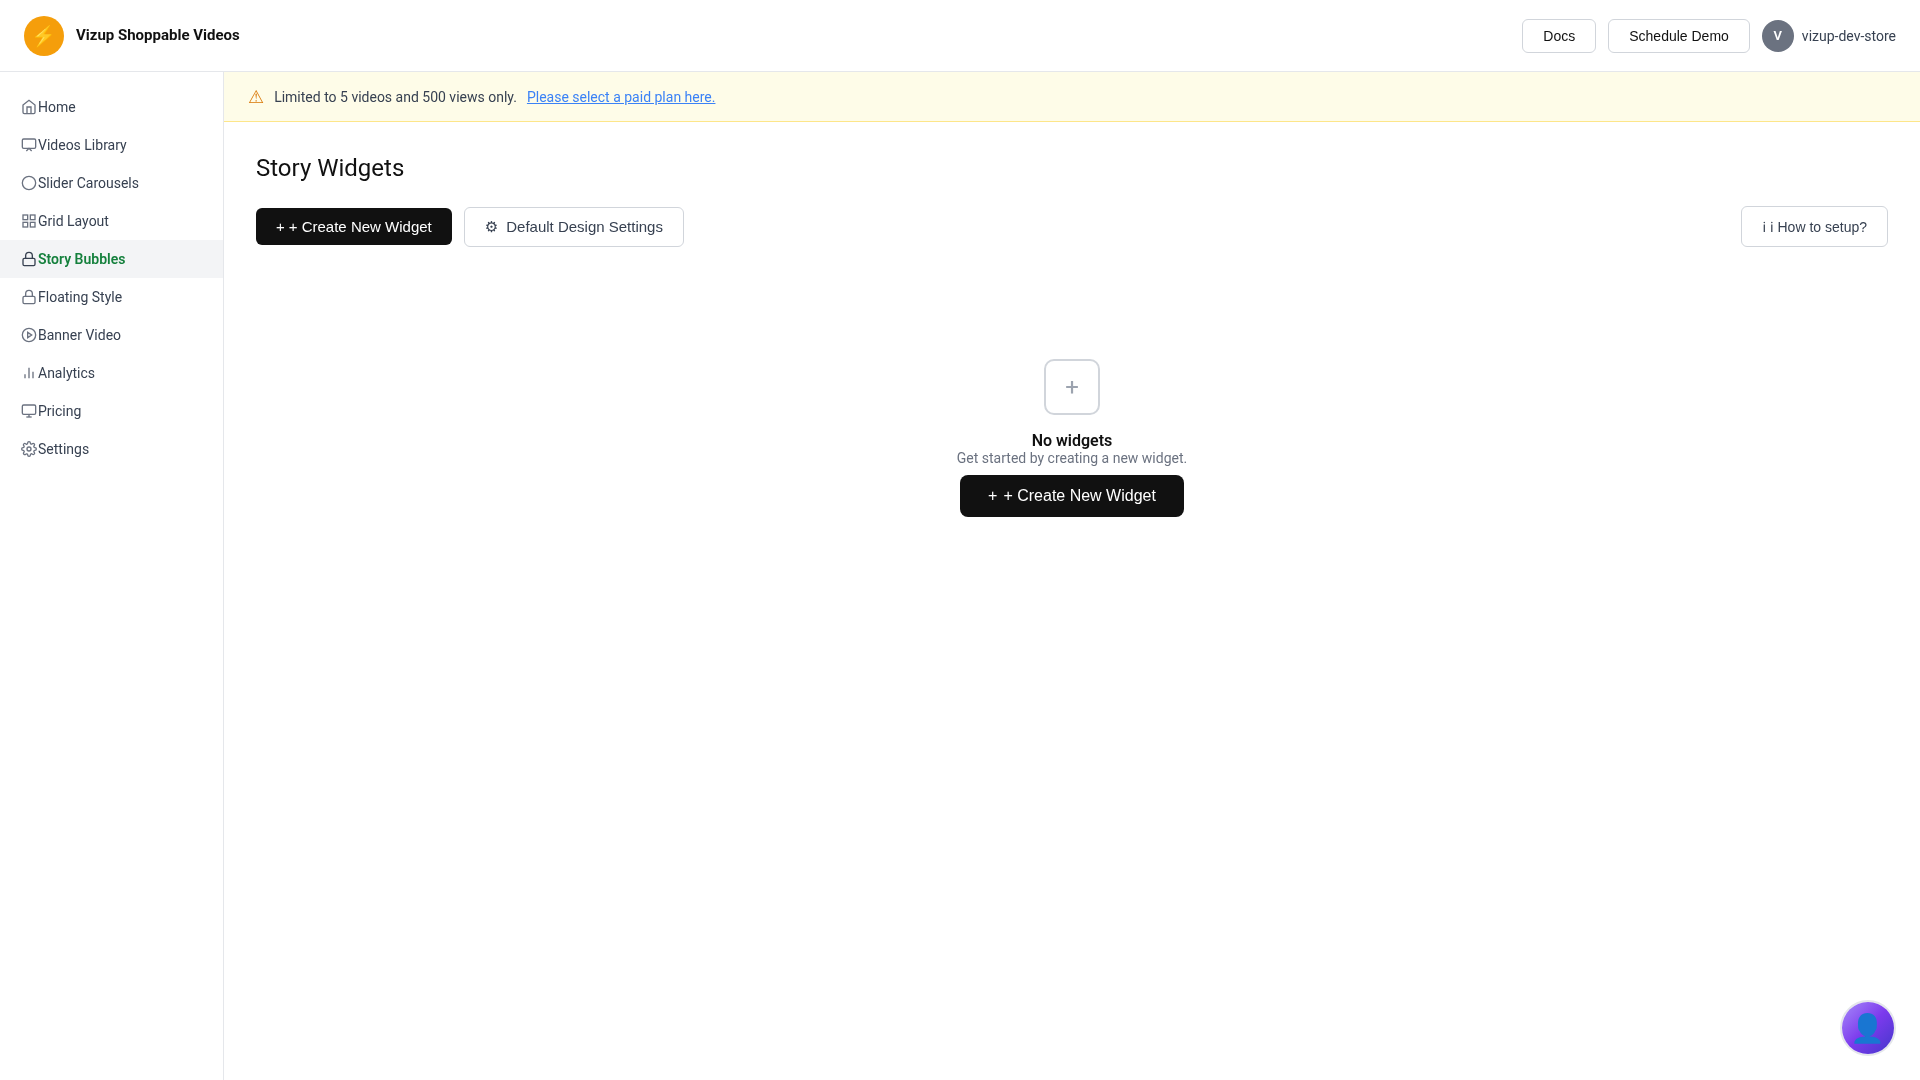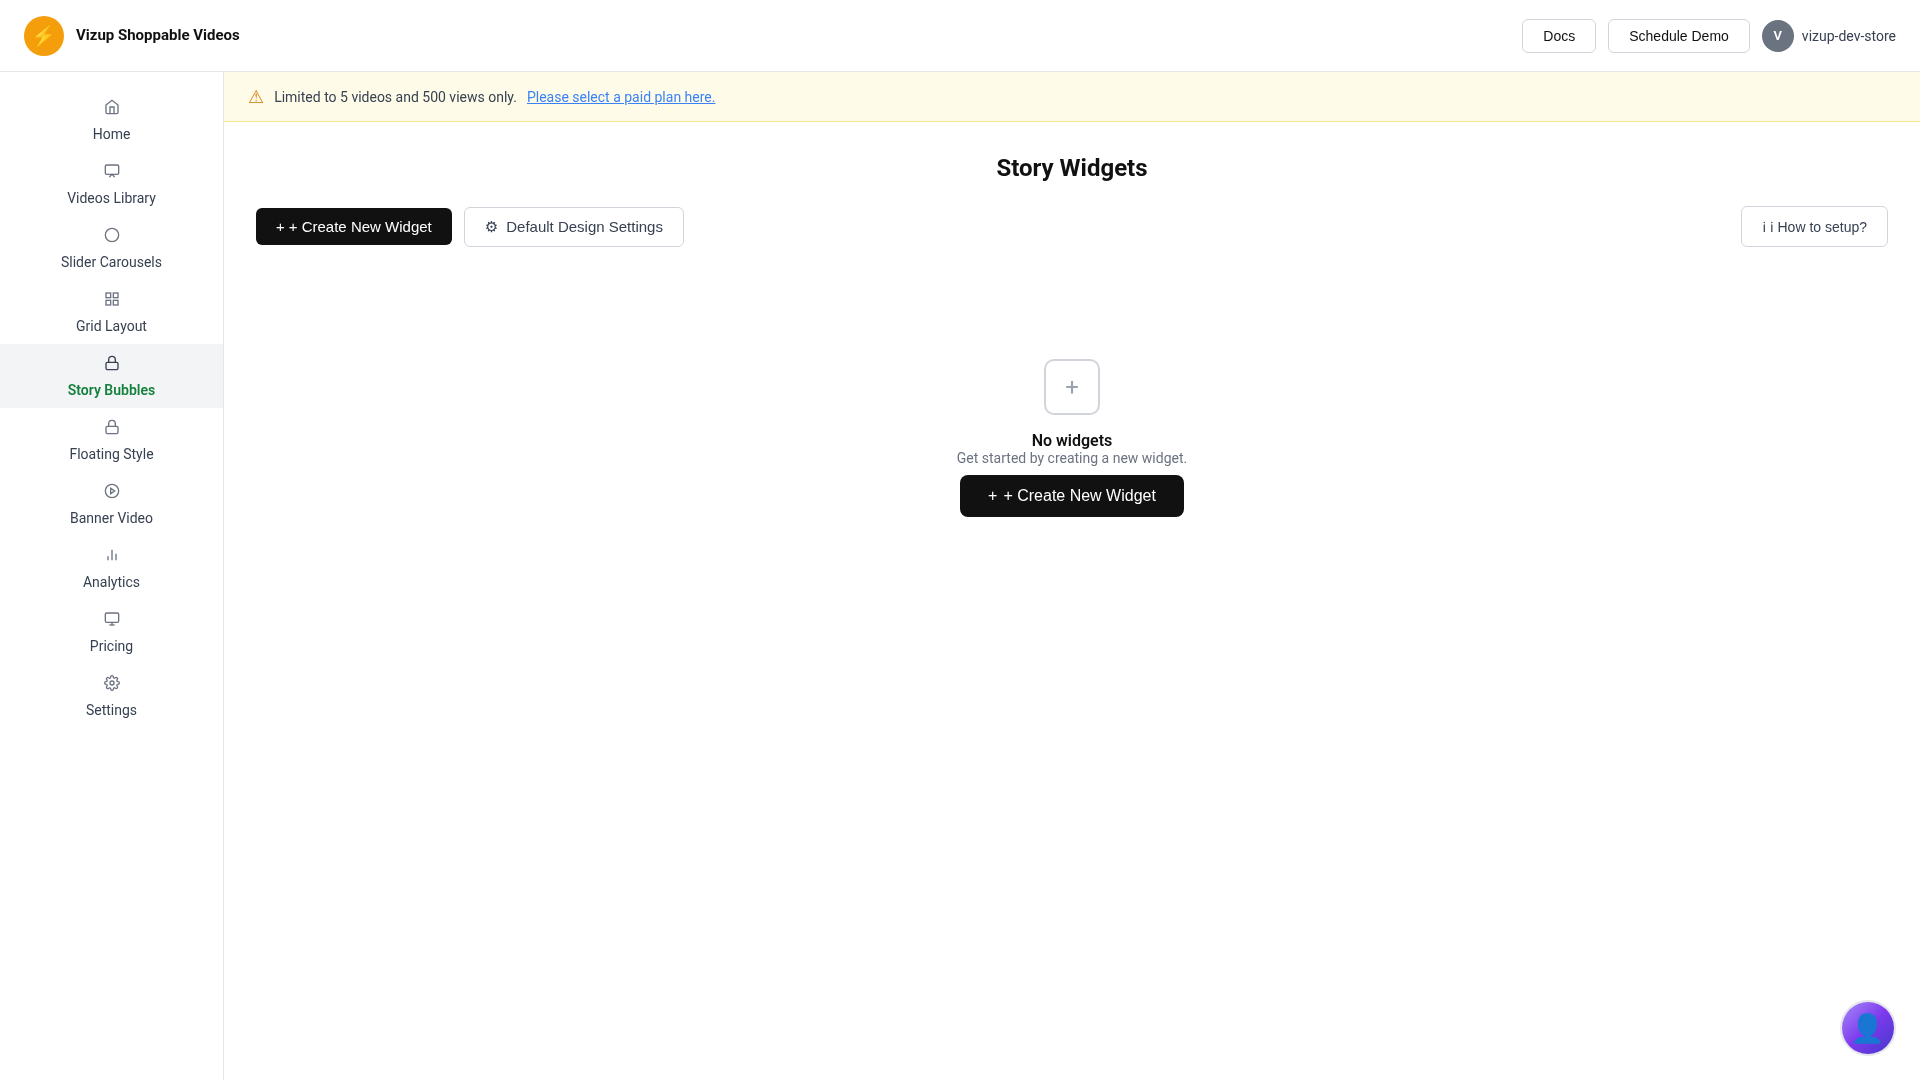--- a/index.html
+++ b/index.html
@@ -85,28 +85,26 @@
     .sidebar {
       width: 224px;
       border-right: 1px solid #e5e7eb;
       padding: 16px 0;
       flex-shrink: 0;
       overflow-y: auto;
     }
     .sidebar-item {
       display: flex;
       align-items: center;
-      gap: 10px;
       padding: 10px 20px;
       font-size: 14px;
       color: #374151;
       cursor: pointer;
       border-radius: 0;
       text-decoration: none;
-      flex-direction: column;
     }
     .sidebar-item.active { background: #f3f4f6; font-weight: 600; color: #15803d; }
     .sidebar-icon {
       width: 18px;
       height: 18px;
       display: flex;
       align-items: center;
       justify-content: center;
       flex-shrink: 0;
       color: #6b7280;
@@ -143,24 +141,23 @@
       text-decoration: underline;
     }
 
     
     .page-content {
       padding: 32px 32px;
       flex: 1;
     }
     .page-title {
       font-size: 24px;
-      font-weight: 700;
+      font-weight: 400;
       color: #111;
       margin-bottom: 24px;
-      text-align: center;
     }
 
     
     .toolbar {
       display: flex;
       align-items: center;
       justify-content: space-between;
       margin-bottom: 32px;
     }
     .toolbar-left {

